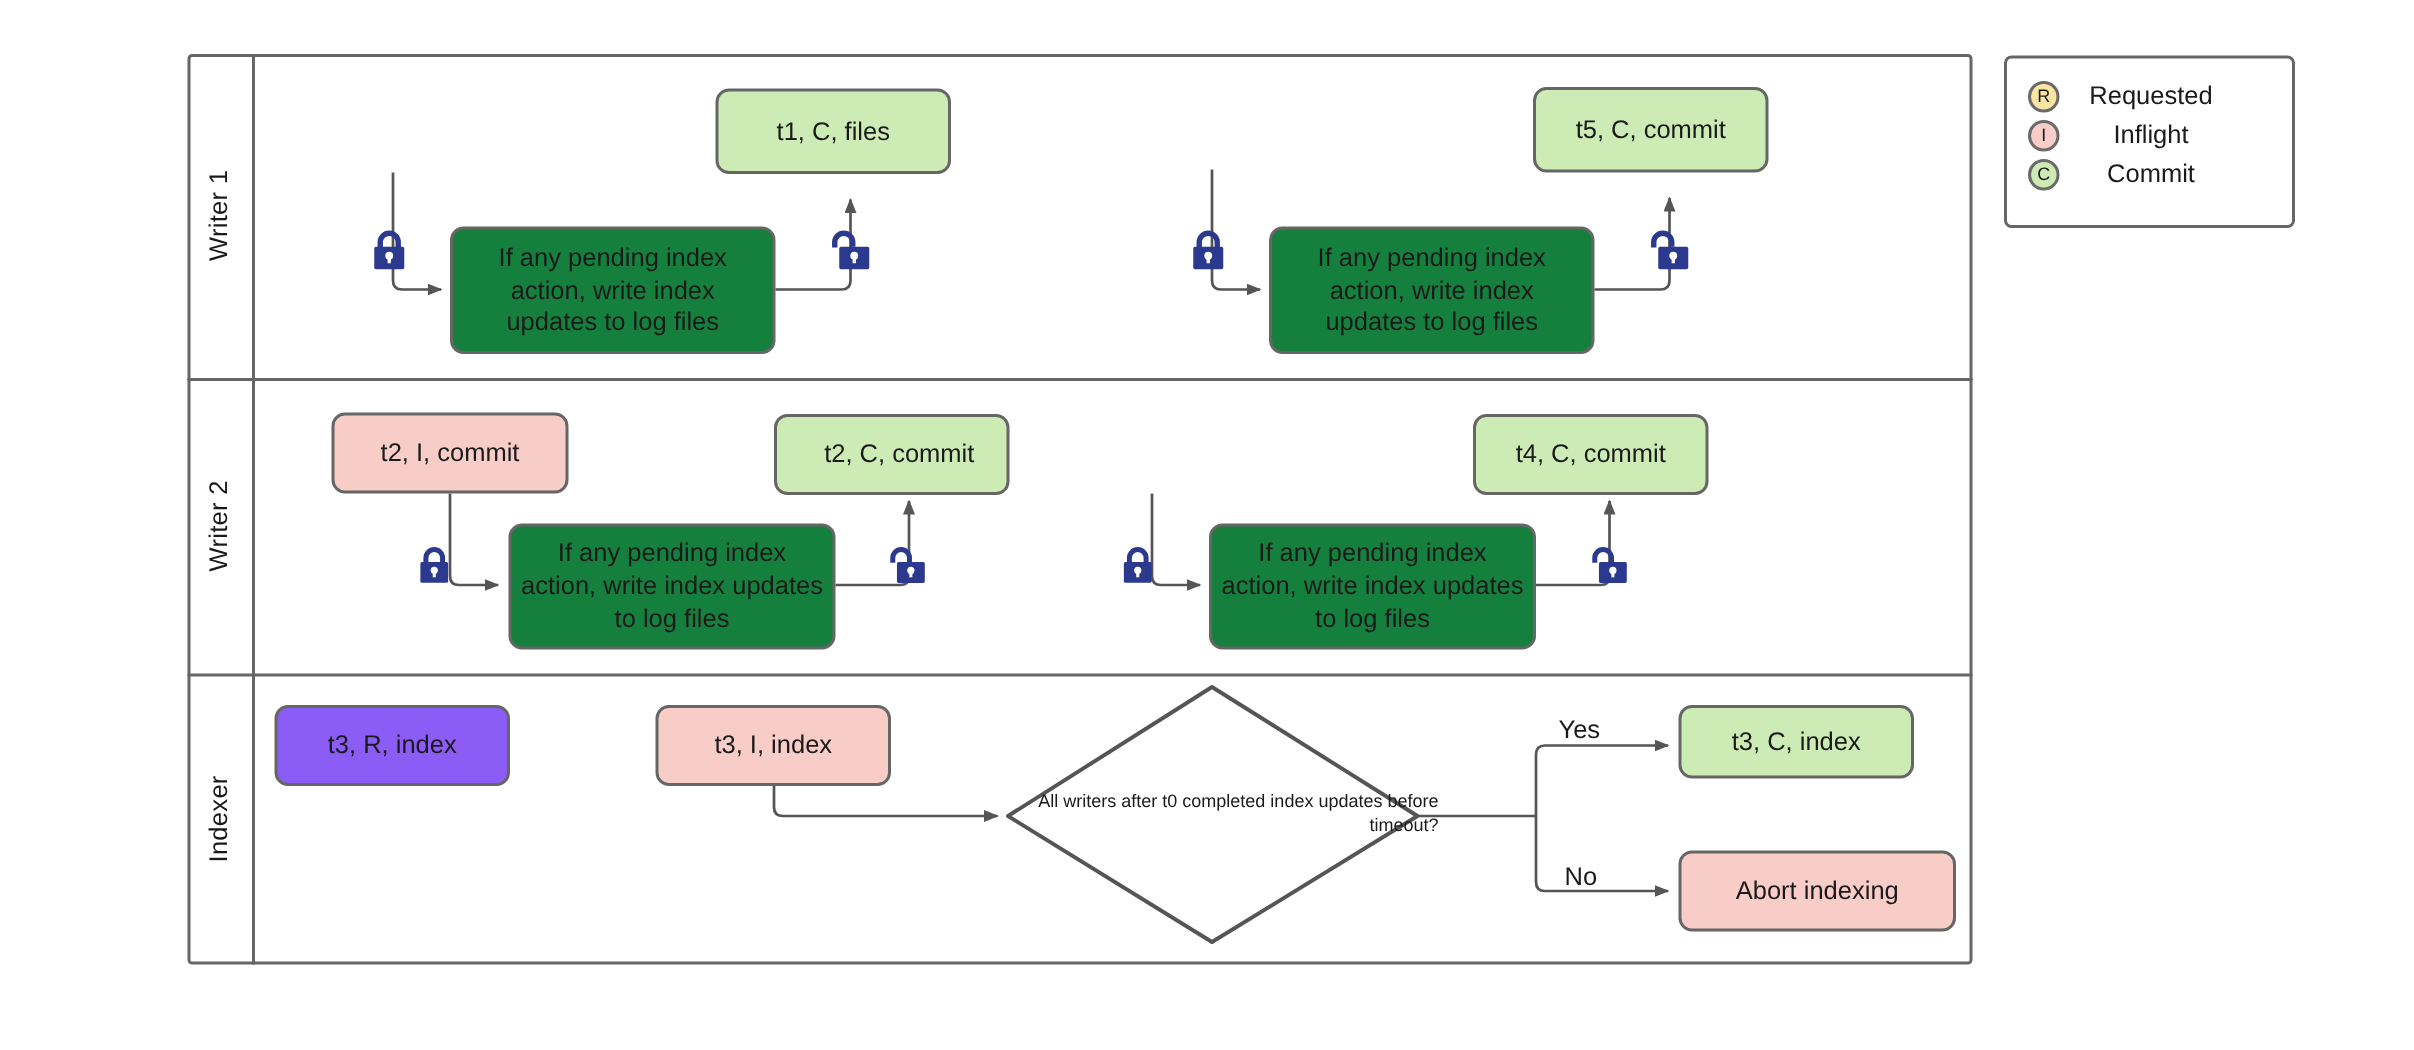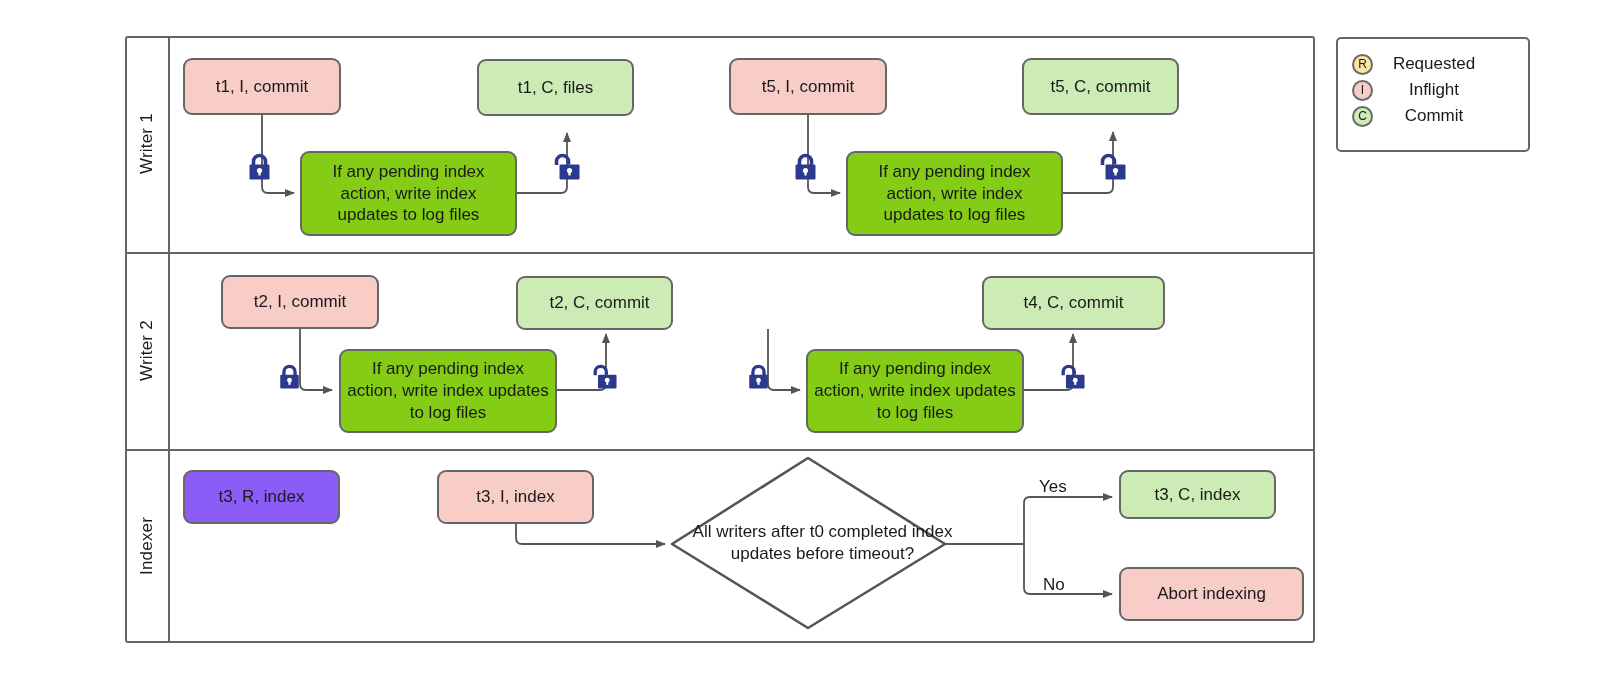--- a/index.html
+++ b/index.html
@@ -62,33 +62,33 @@
     justify-content: center;
     text-align: center;
     font-size: 17px;
     color: #1a1a1a;
     line-height: 1.28;
     padding: 2px 6px;
   }
   .node.pink  { background: #f8ccc7; }
   .node.green { background: #ccebb5; }
   .node.yellow{ background: #8b5cf6; }
-  .node.plain { background: #84cc16; }
+  .node.plain { background: #15803d; }
 
   
   .diamond-wrap { position: absolute; }
   .diamond-text {
     position: absolute;
     left: 0; top: 0;
     width: 100%; height: 100%;
     display: flex;
     align-items: center;
     justify-content: center;
-    text-align: center;
-    font-size: 17px;
+    text-align: right;
+    font-size: 12px;
     color: #1a1a1a;
     line-height: 1.3;
     pointer-events: none;
   }
 
   
   #wires { position: absolute; left: 0; top: 0; width: 1609px; height: 700px; }
 
   
   .edge-label {
@@ -177,38 +177,36 @@
 
   <div class="lane-divider-v" style="left:168px; top:36px; height:607px;"></div>
 
   <div class="lane-sep" style="left:125px; top:252px; width:1190px;"></div>
   <div class="lane-sep" style="left:125px; top:449px; width:1190px;"></div>
 
   <div class="lane-label" style="left:125px; top:36px; width:43px; height:216px;">Writer 1</div>
   <div class="lane-label" style="left:125px; top:252px; width:43px; height:197px;">Writer 2</div>
   <div class="lane-label" style="left:125px; top:449px; width:43px; height:194px;">Indexer</div>
 
-  <div class="node pink" style="left:183px; top:58px; width:158px; height:57px;">t1, I, commit</div>
 
   <div class="node green" style="left:477px; top:59px; width:157px; height:57px;">t1, C, files</div>
 
-  <div class="node pink" style="left:729px; top:58px; width:158px; height:57px;">t5, I, commit</div>
 
   <div class="node green" style="left:1022px; top:58px; width:157px; height:57px;">t5, C, commit</div>
 
   <div class="node plain" style="left:300px; top:151px; width:217px; height:85px;">If any pending index action, write index updates to log files</div>
 
   <div class="node plain" style="left:846px; top:151px; width:217px; height:85px;">If any pending index action, write index updates to log files</div>
 
   <div class="node pink" style="left:221px; top:275px; width:158px; height:54px;">t2, I, commit</div>
 
   <div class="node green" style="left:516px; top:276px; width:157px; height:54px;padding-left:16px;">t2, C, commit</div>
 
 
-  <div class="node green" style="left:982px; top:276px; width:183px; height:54px;">t4, C, commit</div>
+  <div class="node green" style="left:982px; top:276px; width:157px; height:54px;">t4, C, commit</div>
 
   <div class="node plain" style="left:339px; top:349px; width:218px; height:84px;">If any pending index action, write index updates to log files</div>
 
   <div class="node plain" style="left:806px; top:349px; width:218px; height:84px;">If any pending index action, write index updates to log files</div>
 
   <div class="node yellow" style="left:183px; top:470px; width:157px; height:54px;">t3, R, index</div>
 
   <div class="node pink" style="left:437px; top:470px; width:157px; height:54px;">t3, I, index</div>
 
   <div class="node green" style="left:1119px; top:470px; width:157px; height:49px;">t3, C, index</div>

